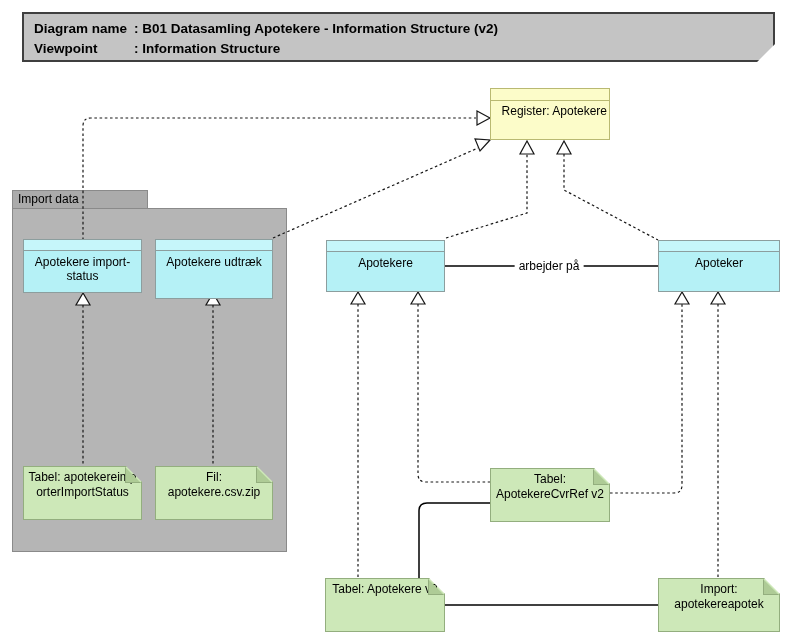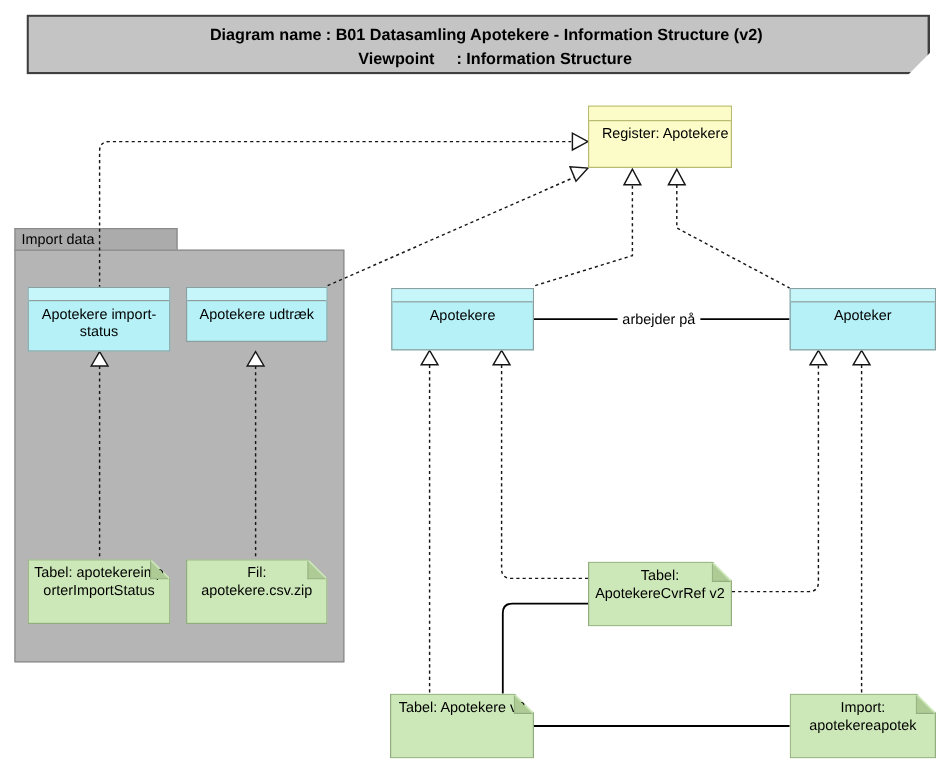--- a/index.html
+++ b/index.html
@@ -7,21 +7,20 @@
     position:relative;width:788px;height:642px;background:#ffffff;
     font-family:"Liberation Sans","DejaVu Sans",sans-serif;color:#000;
     overflow:hidden;
   }
   
   .title-block{
     position:absolute;left:22px;top:12px;width:753px;height:50px;
     background:#c4c4c4;border:2px solid #3f3f3f;box-sizing:border-box;
     clip-path:polygon(0 0,100% 0,100% calc(100% - 18px),calc(100% - 18px) 100%,0 100%);
     padding:5px 0 0 10px;
-    text-align:center;
   }
   .title-row{font-size:13.5px;font-weight:bold;line-height:20px;white-space:nowrap;}
   .title-row .t-label{display:inline-block;width:100px;}
   
   .folder-tab{
     position:absolute;left:12px;top:190px;width:136px;height:19px;
     background:#ababab;border:1px solid #8a8a8a;box-sizing:border-box;
     font-size:12px;line-height:17px;padding-left:5px;
   }
   .folder-body{
@@ -125,21 +124,21 @@
 
   <div class="reg">
     <div class="band"></div>
     <div class="obj-label">Register: Apotekere</div>
   </div>
 
   <div class="obj" style="left:23px;top:239px;width:119px;height:54px;">
     <div class="band"></div>
     <div class="obj-label">Apotekere import-status</div>
   </div>
-  <div class="obj" style="left:155px;top:239px;width:118px;height:46px;">
+  <div class="obj" style="left:155px;top:239px;width:118px;height:60px;">
     <div class="band"></div>
     <div class="obj-label">Apotekere udtræk</div>
   </div>
   <div class="obj" style="left:326px;top:240px;width:119px;height:52px;">
     <div class="band"></div>
     <div class="obj-label">Apotekere</div>
   </div>
   <div class="obj" style="left:658px;top:240px;width:122px;height:52px;padding-left:44px;">
     <div class="band"></div>
     <div class="obj-label">Apoteker</div>

